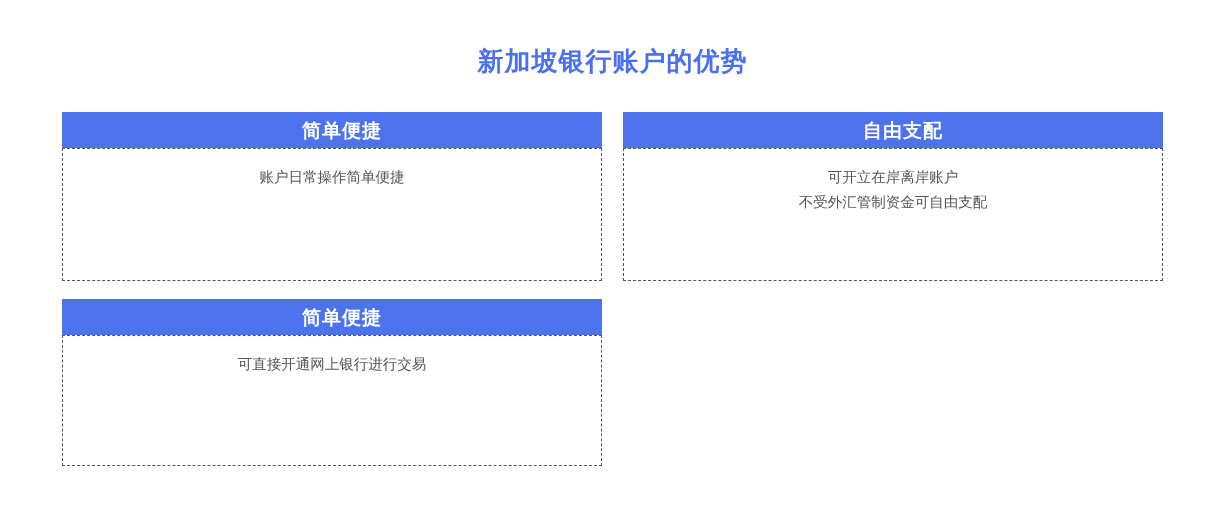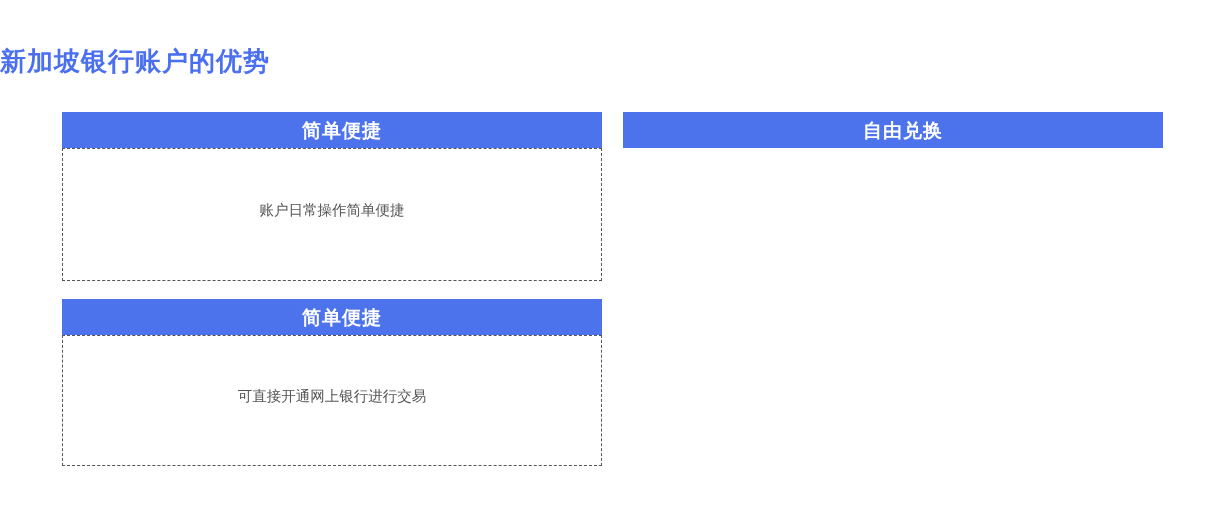--- a/index.html
+++ b/index.html
@@ -19,20 +19,21 @@
     background: #ffffff;
     overflow: hidden;
   }
 
   
   .slide-title {
     position: absolute;
     left: 0;
     top: 44px;
     width: 1225px;
+    text-align: center;
     font-size: 26px;
     font-weight: bold;
     letter-spacing: 1px;
     color: #4a6ff0;
     line-height: 34px;
     white-space: nowrap;
   }
 
   
   .card-grid {
@@ -74,22 +75,22 @@
     flex: 1 1 auto;
     border-left: 1px dashed #555555;
     border-right: 1px dashed #555555;
     border-bottom: 1px dashed #555555;
     border-top: 1px dashed #555555;
     box-sizing: border-box;
     background: #ffffff;
     display: flex;
     flex-direction: column;
     align-items: center;
-    justify-content: center;
-    padding: 0 14px 8px 14px;
+    justify-content: flex-start;
+    padding: 16px 14px 8px 14px;
   }
 
   .card-body-lines {
     text-align: center;
     color: #555555;
     font-size: 14.5px;
     line-height: 25px;
   }
   .card-body-lines .line {
     white-space: nowrap;
@@ -108,21 +109,27 @@
     <div class="card">
       <div class="card-header">简单便捷</div>
       <div class="card-body">
         <div class="card-body-lines">
           <span class="line">账户日常操作简单便捷</span>
         </div>
       </div>
     </div>
 
     <div class="card">
-      <div class="card-header">自由兑换</div>
+      <div class="card-header">自由支配</div>
+      <div class="card-body">
+        <div class="card-body-lines">
+          <span class="line">可开立在岸离岸账户</span>
+          <span class="line">不受外汇管制资金可自由支配</span>
+        </div>
+      </div>
     </div>
 
 
     <div class="card">
       <div class="card-header">简单便捷</div>
       <div class="card-body">
         <div class="card-body-lines">
           <span class="line">可直接开通网上银行进行交易</span>
         </div>
       </div>

